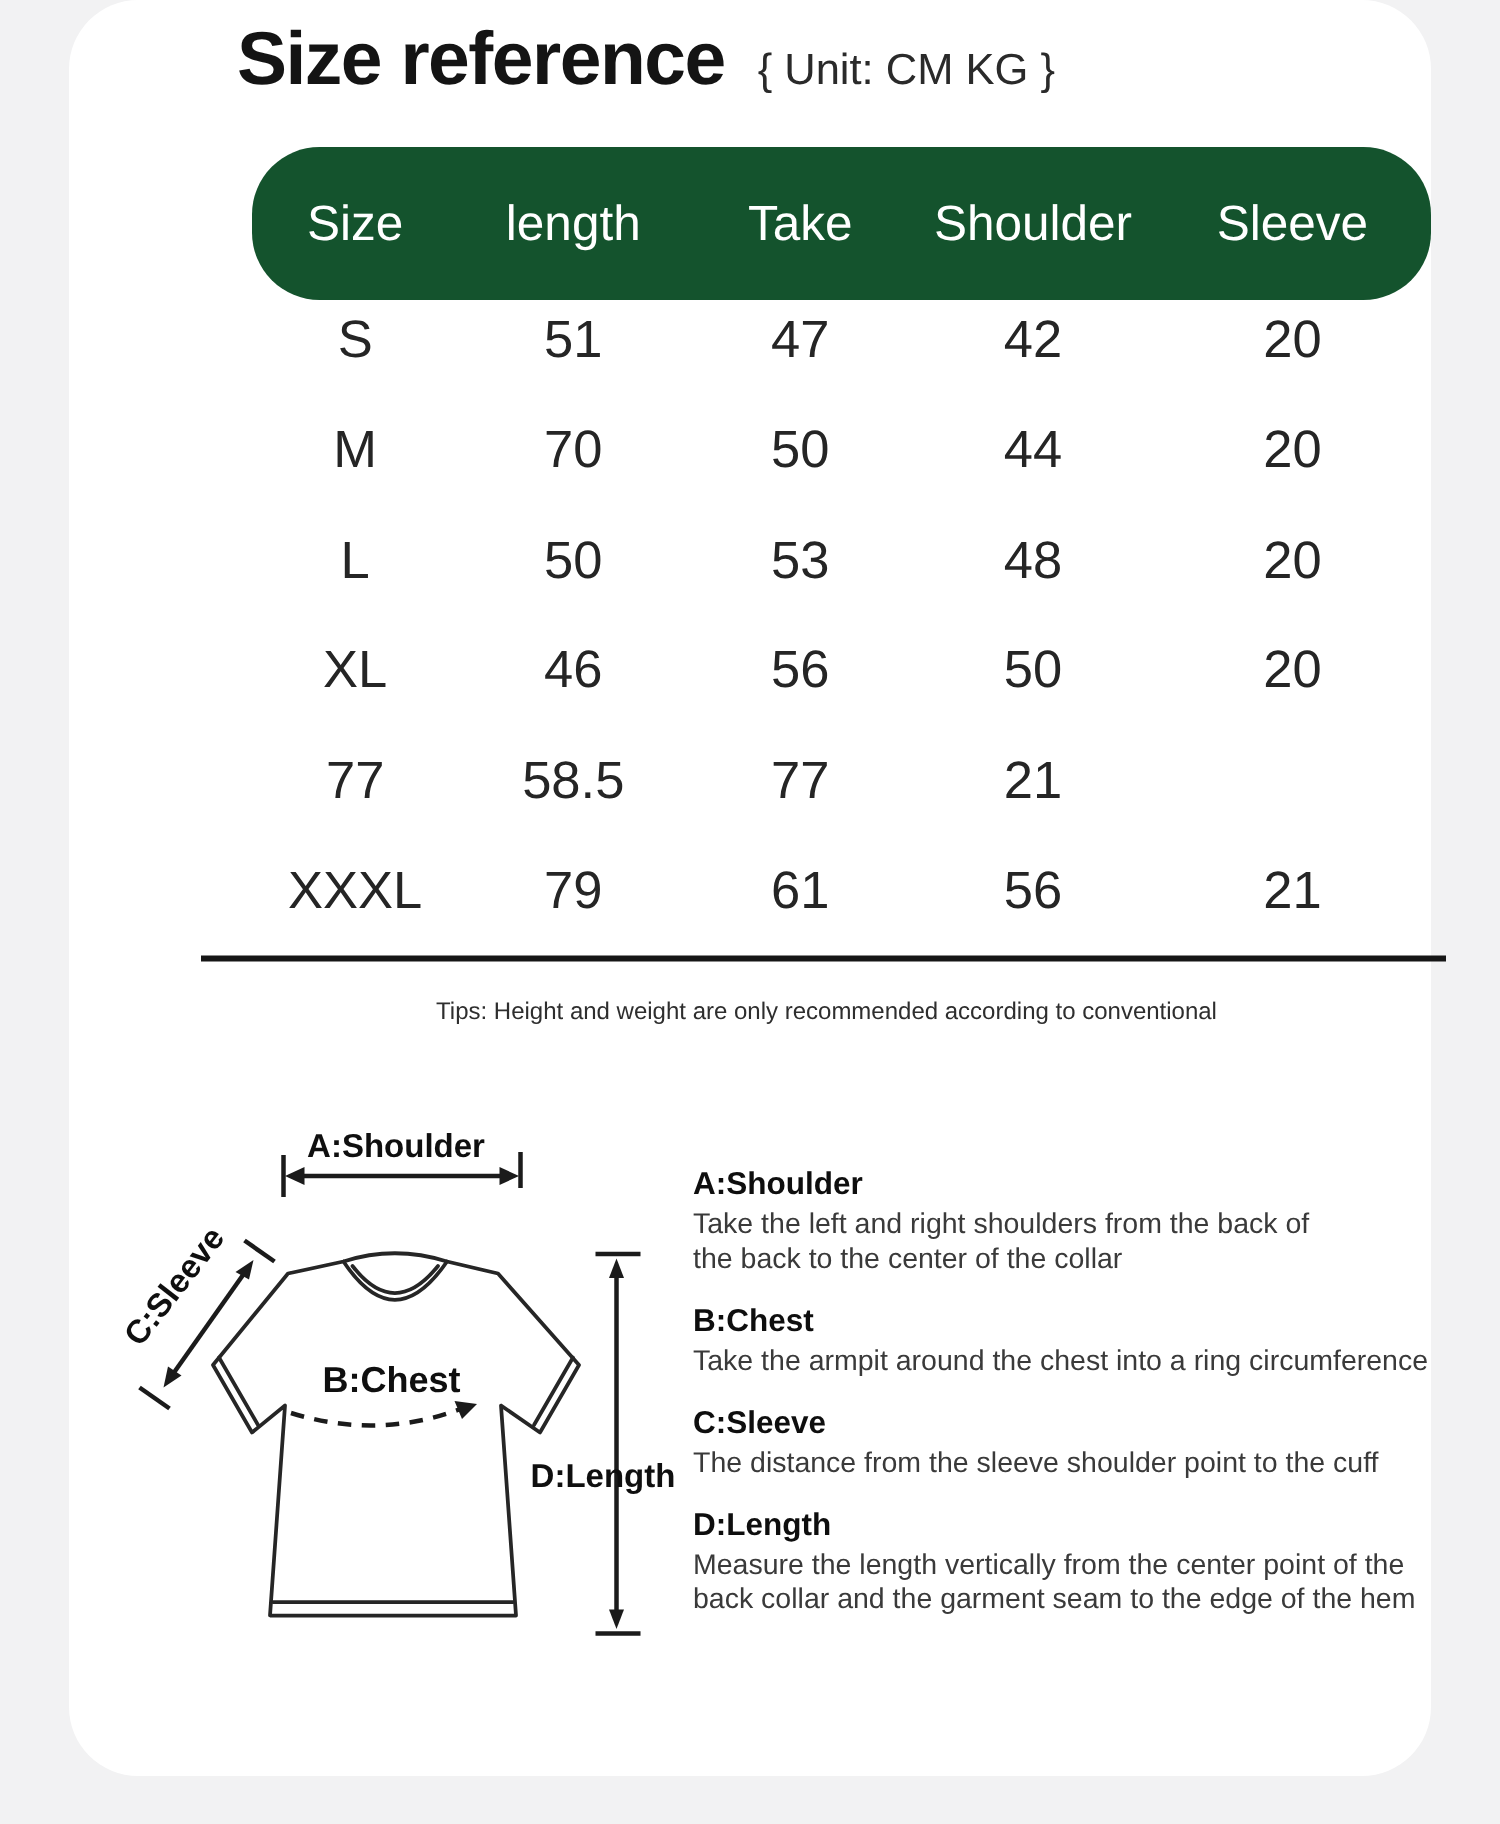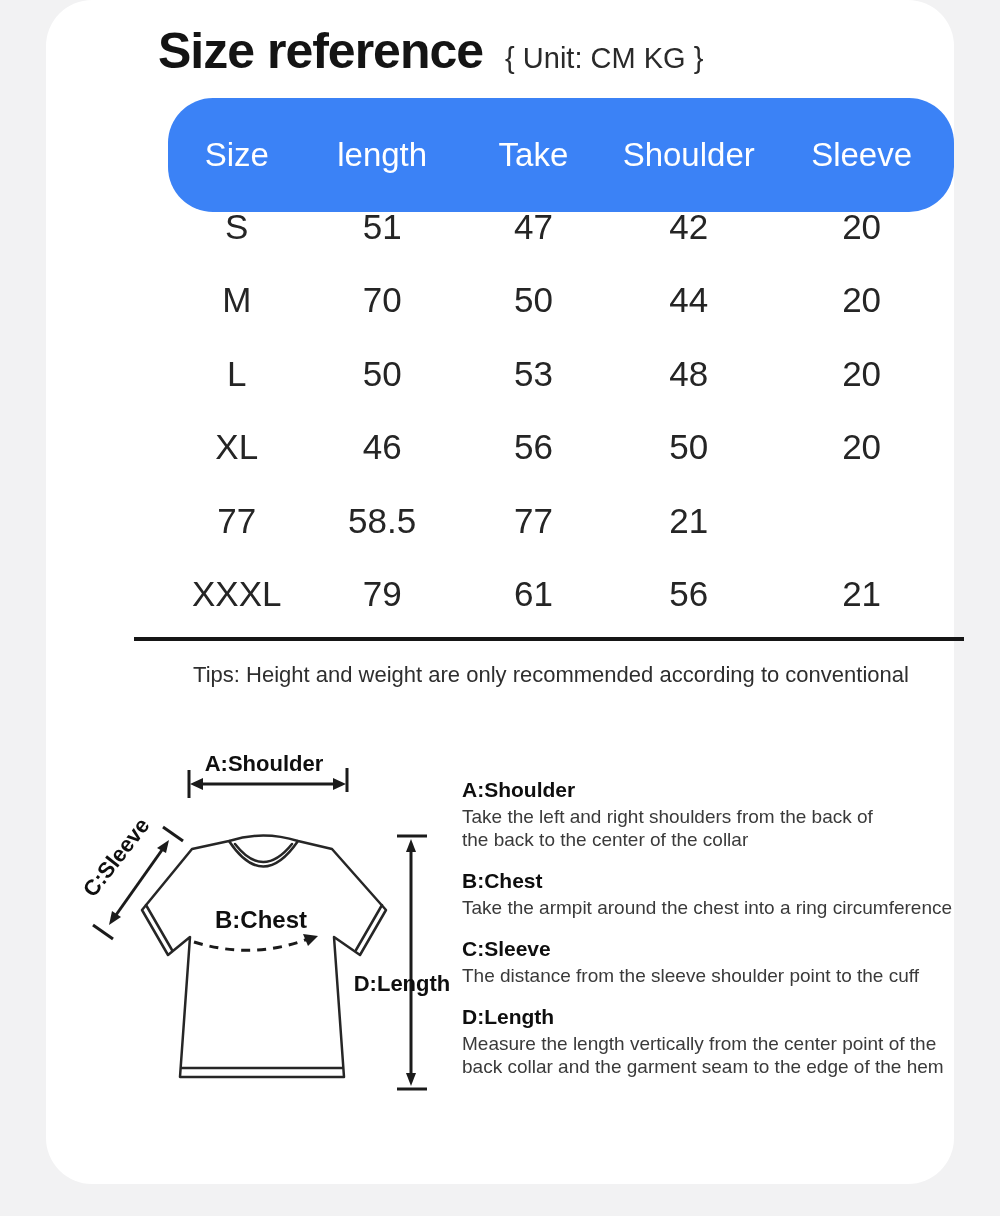--- a/index.html
+++ b/index.html
@@ -2,35 +2,35 @@
 <html><head>
 <meta charset="utf-8">
 <style>
   html,body{margin:0;padding:0;}
   body{font-family:"Liberation Sans","DejaVu Sans",sans-serif;}
   .page{position:relative;width:1000px;height:1216px;background:#f2f2f3;overflow:hidden;}
   .card{position:absolute;left:46px;top:0;width:908px;height:1184px;background:#ffffff;border-radius:46px;}
 
   
   .title-row{position:absolute;left:112px;top:10px;display:flex;align-items:baseline;gap:22px;}
-  .title{font-size:50px;font-weight:bold;color:#141414;letter-spacing:-1px;margin-top:12px;}
+  .title{font-size:50px;font-weight:bold;color:#141414;letter-spacing:-1px;}
   .unit{font-size:29px;color:#2a2a2a;}
 
   
-  .tbl-head{position:absolute;left:122px;top:98px;width:786px;height:114px;background:#3b82f6;border-radius:45px;
+  .tbl-head{position:absolute;left:122px;top:98px;width:786px;height:102px;background:#14532d;border-radius:45px;
             display:grid;grid-template-columns:17.5% 19.5% 19% 20.5% 23.5%;align-items:center;}
   .tbl-head span{color:#ffffff;font-size:33px;font-weight:500;text-align:center;}
   .tbl-body{position:absolute;left:122px;top:190px;width:786px;}
   .t-row{display:grid;grid-template-columns:17.5% 19.5% 19% 20.5% 23.5%;height:73.5px;align-items:center;}
   .t-row span{font-size:35px;color:#252525;text-align:center;}
 
   .divider{position:absolute;left:88px;top:637px;width:830px;height:4px;background:#161616;}
 
   .tips{position:absolute;left:55px;top:659px;width:900px;text-align:center;
-        font-size:22px;line-height:31px;color:#2e2e2e;}
+        font-size:16px;line-height:31px;color:#2e2e2e;}
 
   
   .diagram{position:absolute;left:30px;top:738px;}
 
   
   .measures{position:absolute;left:416px;top:777px;width:545px;}
   .m-sec{margin:0 0 17px 0;}
   .m-head{font-size:21px;font-weight:bold;color:#0e0e0e;line-height:25px;margin-bottom:3px;}
   .m-line{font-size:19px;color:#3a3a3a;line-height:23px;}
 </style>

